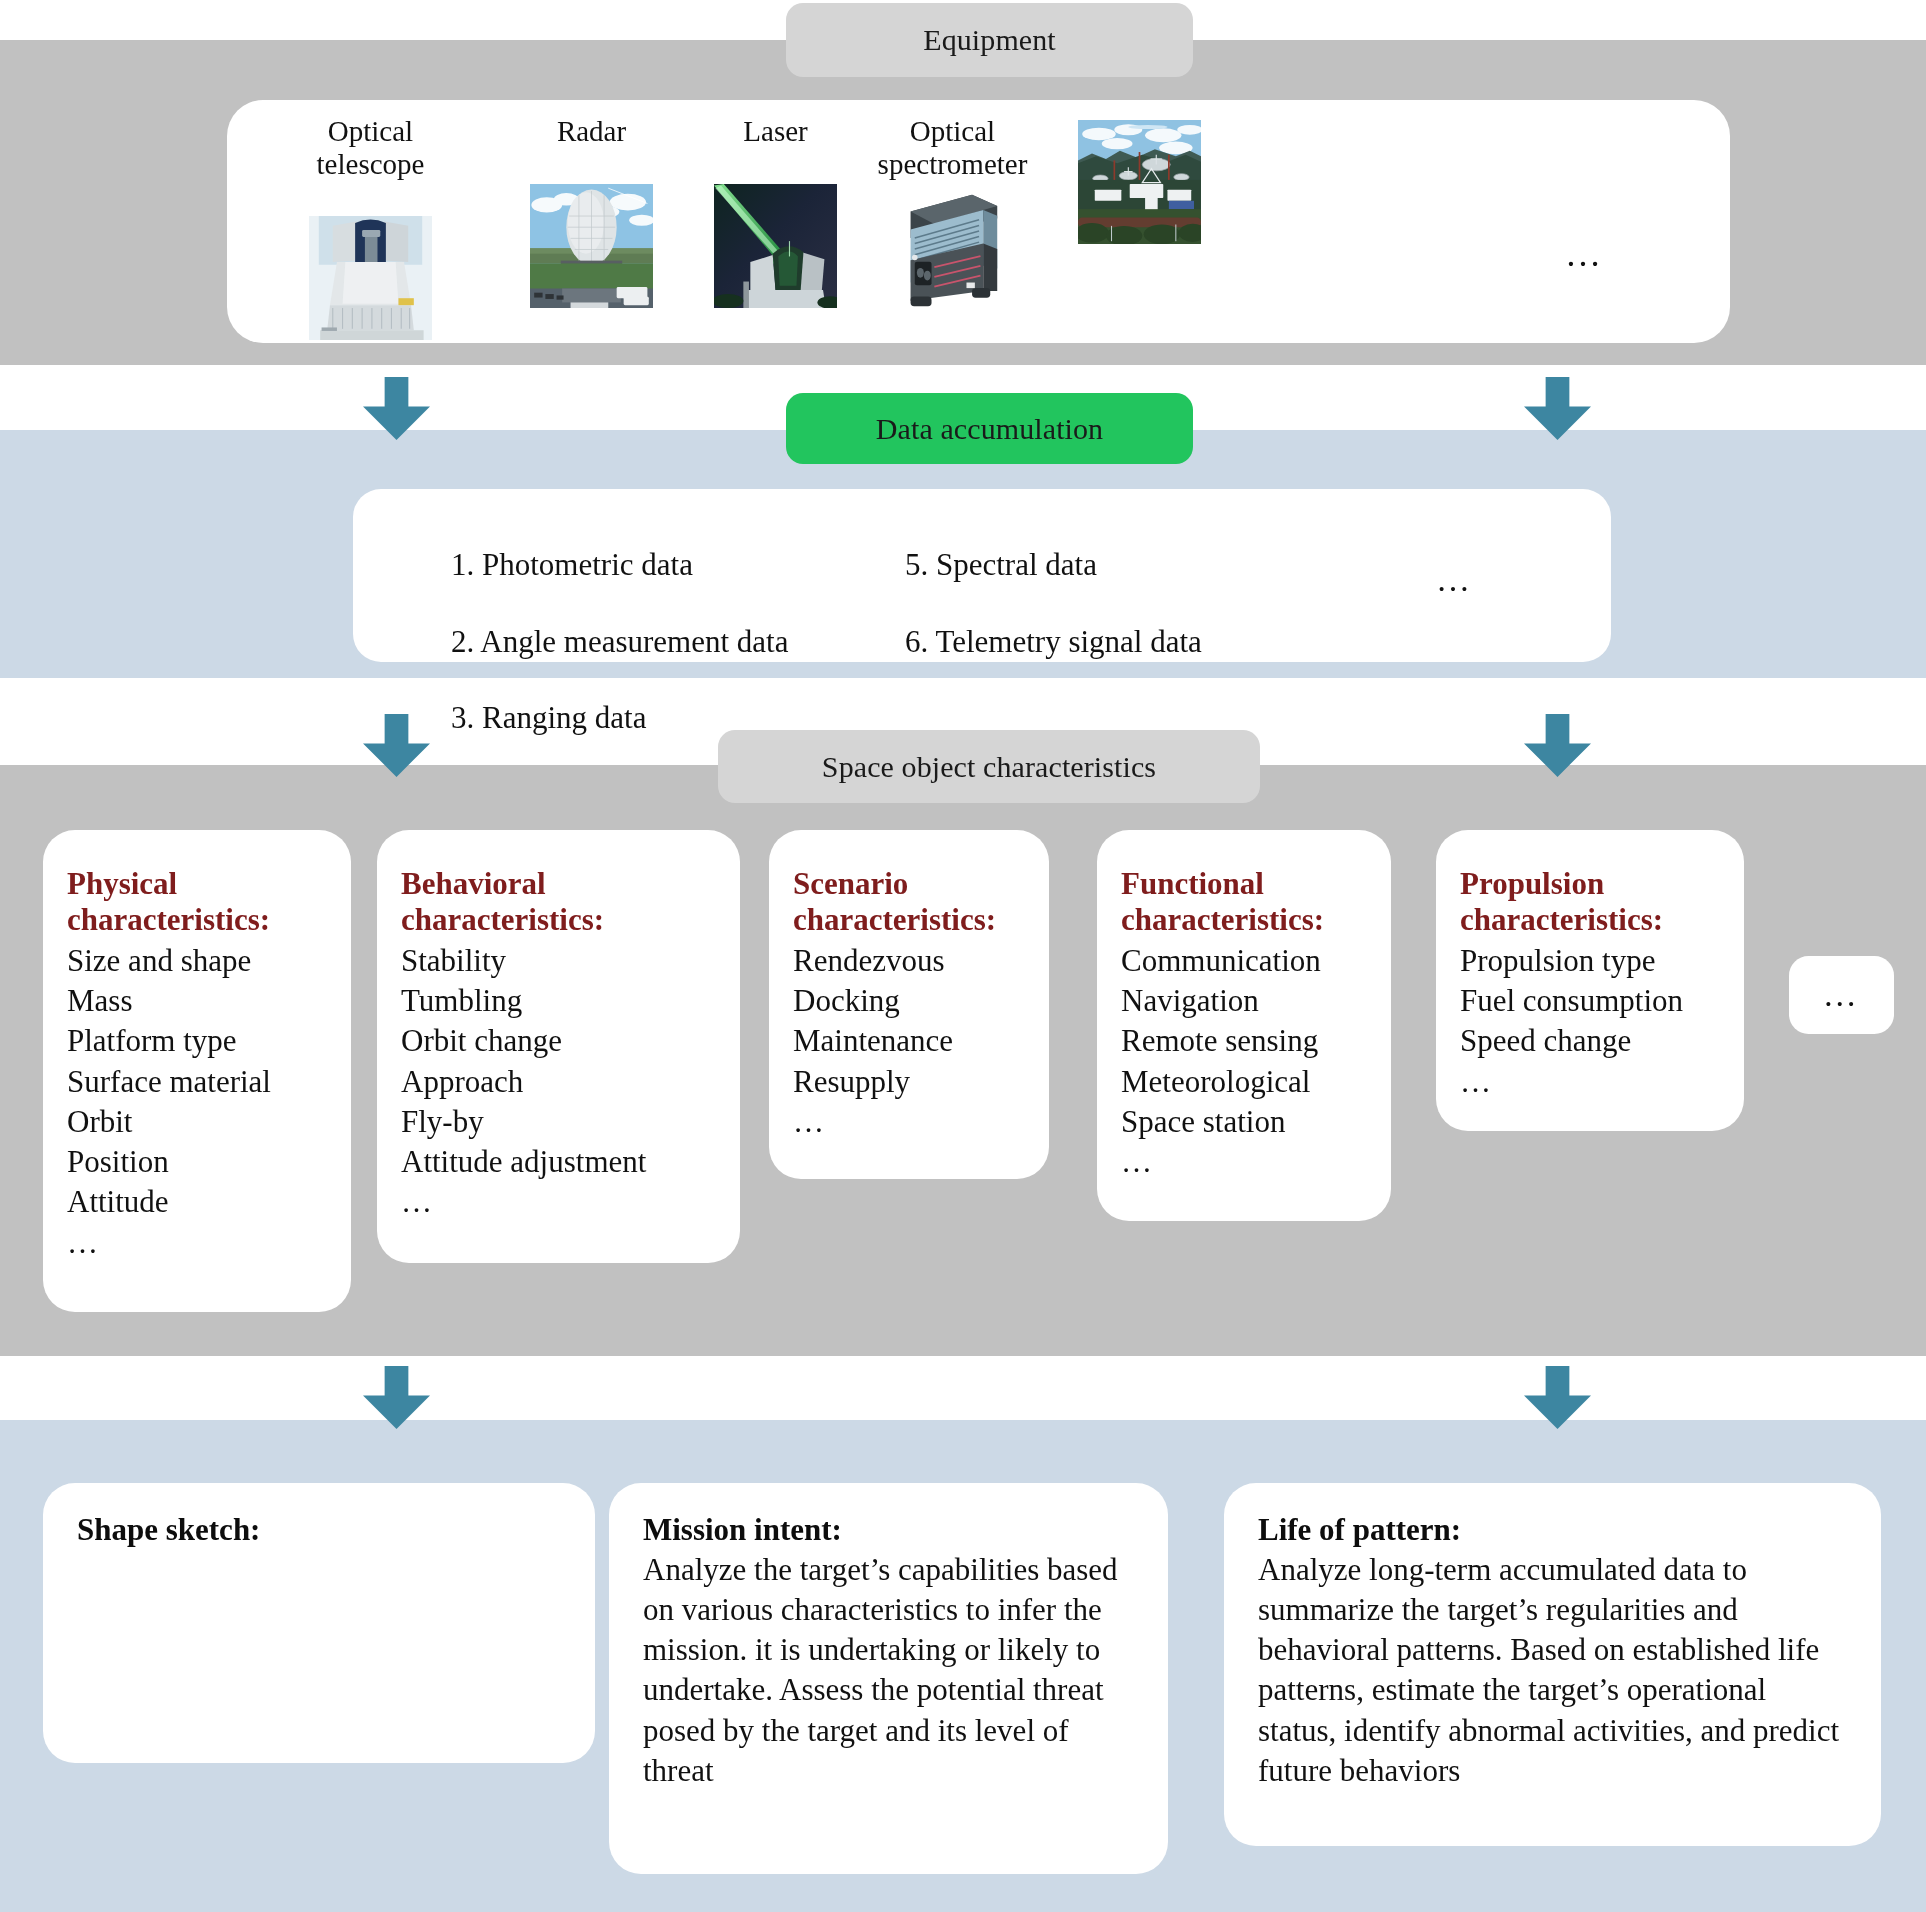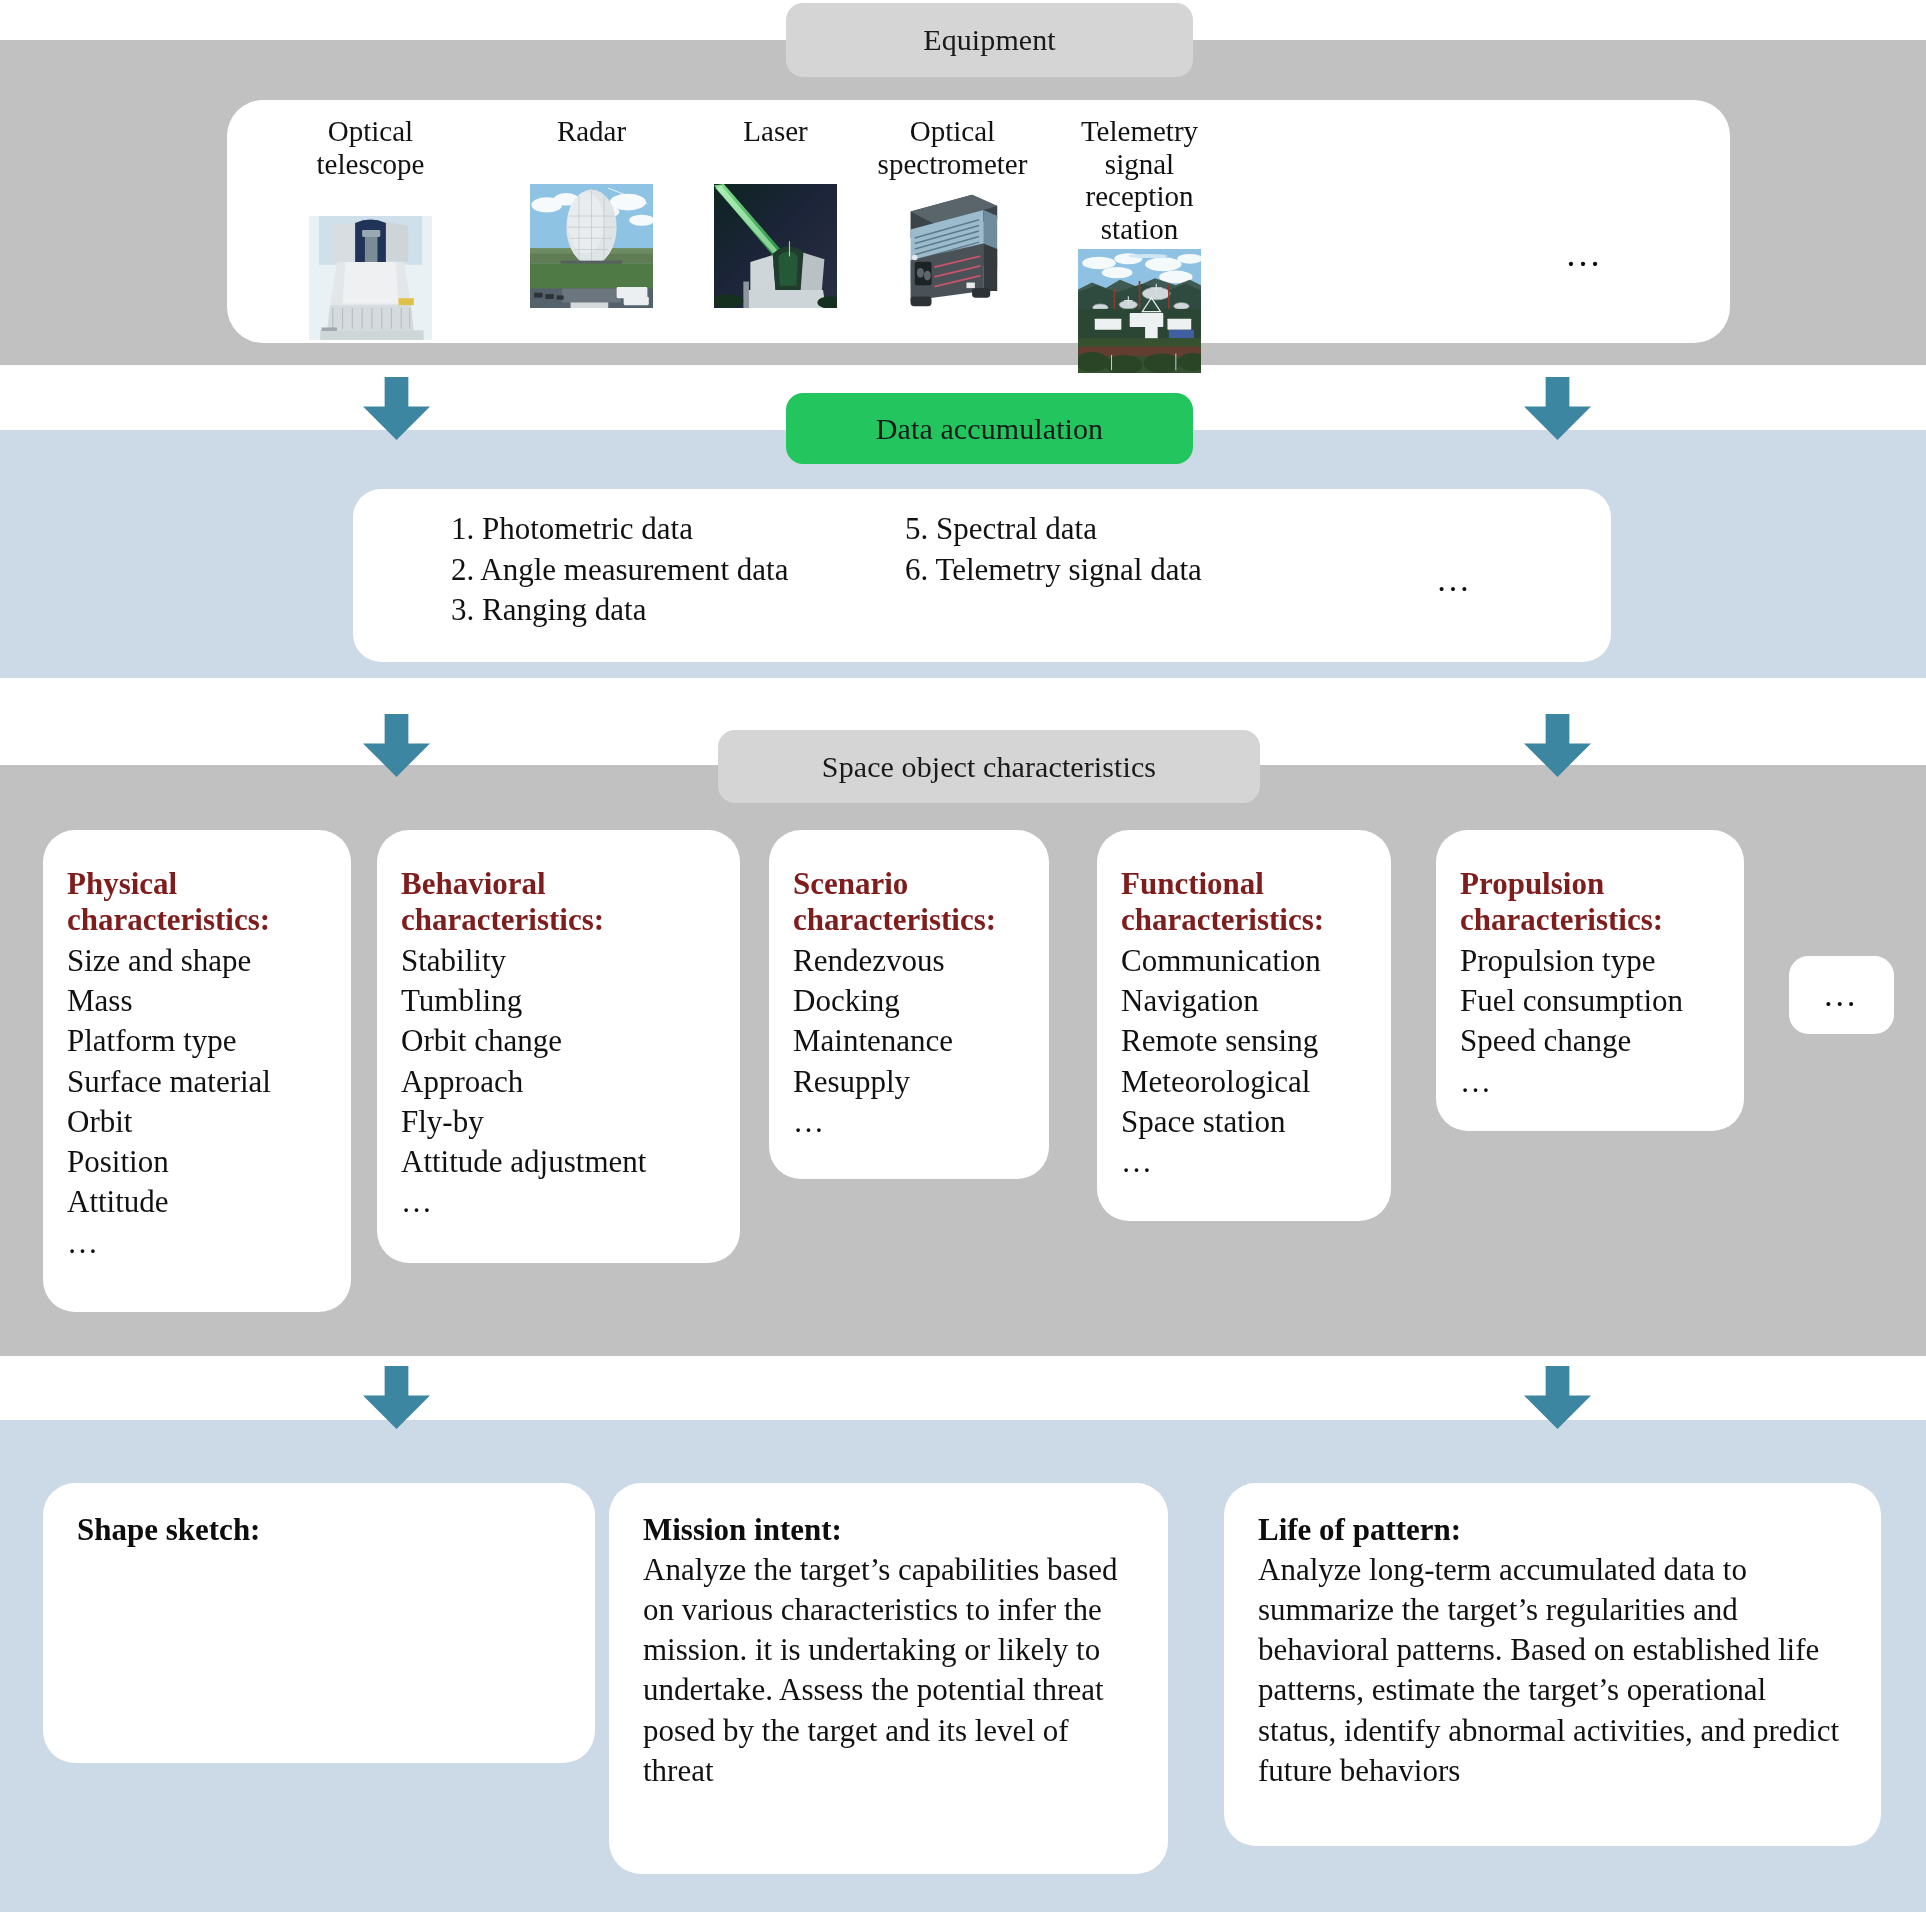--- a/index.html
+++ b/index.html
@@ -156,20 +156,21 @@
     gap: 0;
   }
   .data-col { display: flex; flex-direction: column; }
   .data-col.col-a { width: 454px; }
   .data-col.col-b { width: 391px; }
   .data-line {
     font-size: 31px;
     line-height: 1.32;
     color: #111;
     white-space: nowrap;
+    margin-top: 36px;
   }
   #data-ellipsis {
     position: absolute;
     left: 1083px;
     top: 72px;
     font-size: 34px;
     letter-spacing: 3.5px;
     color: #111;
   }
 
@@ -449,22 +450,20 @@
             <ellipse cx="52" cy="130" rx="5" ry="7" fill="#5c666c"></ellipse>
             <rect x="28" y="160" width="30" height="14" rx="5" fill="#2c3236"></rect>
             <rect x="116" y="148" width="26" height="14" rx="5" fill="#2c3236"></rect>
             <rect x="108" y="140" width="12" height="8" fill="#e8eaeb"></rect>
             <circle cx="34" cy="104" r="4" fill="#e4e8ea"></circle>
           </svg>
         </div>
       </div>
 
       <div class="equip-item" id="equip-4">
-        <div class="equip-label">Telemetry signal
-reception station</div>
         <div class="equip-thumb">
           <svg viewBox="0 0 176 178" preserveAspectRatio="none">
             <rect width="176" height="178" fill="#8fc2e2"></rect>
             <g fill="#ffffff" opacity="0.9">
               <ellipse cx="30" cy="20" rx="24" ry="9"></ellipse>
               <ellipse cx="72" cy="14" rx="20" ry="8"></ellipse>
               <ellipse cx="122" cy="22" rx="26" ry="10"></ellipse>
               <ellipse cx="160" cy="14" rx="18" ry="7"></ellipse>
               <ellipse cx="56" cy="34" rx="22" ry="8"></ellipse>
               <ellipse cx="140" cy="40" rx="24" ry="9"></ellipse>

